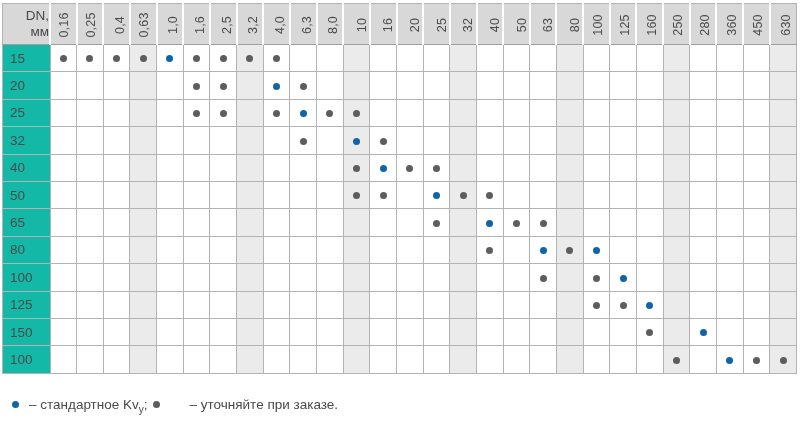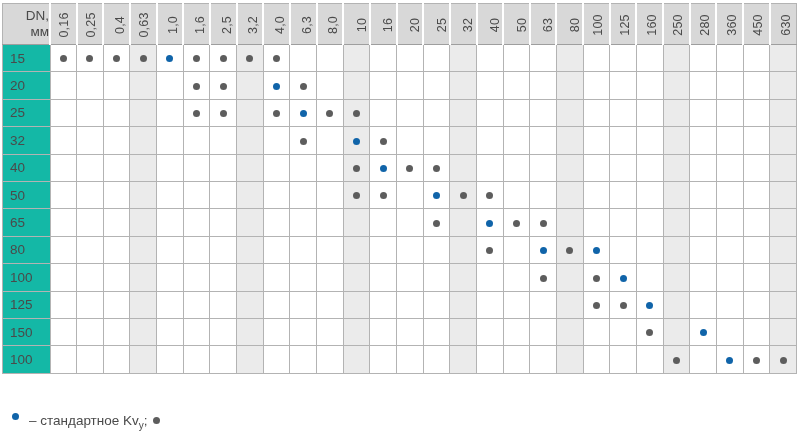--- a/index.html
+++ b/index.html
@@ -73,21 +73,21 @@
   .dot.std { background: var(--c-std, #1064a9); }
   .dot.req { background: var(--c-req, #5d5d5d); }
   .legend {
     display: flex;
     align-items: center;
     margin: 23px 0 0 12px;
     font-size: 13.5px;
     color: var(--c-text, #4a4a4a);
   }
   .legend .dot { margin-right: 10px; }
-  .legend .item { display: flex; align-items: flex-start; margin-top: 16px; }
+  .legend .item { display: flex; align-items: center; }
   .legend .item + .item { margin-left: 5px; }
   .legend .item.request .dot { margin-right: 30px; }
   .legend sub { font-size: 10px; line-height: 0; }
 </style>
 </head>
 <body>
 
 <div class="page">
   <table class="kv-matrix">
     <thead>
@@ -502,15 +502,16 @@
       </tbody>
   </table>
 
   <div class="legend">
     <span class="item standard">
       <span class="dot std"></span>
       <span><span>– стандартное Kv</span><sub>у</sub><span>;</span></span>
     </span>
     <span class="item request">
       <span class="dot req"></span>
+      <span>– уточняйте при заказе.</span>
     </span>
   </div>
 </div>
 
 </body></html>

